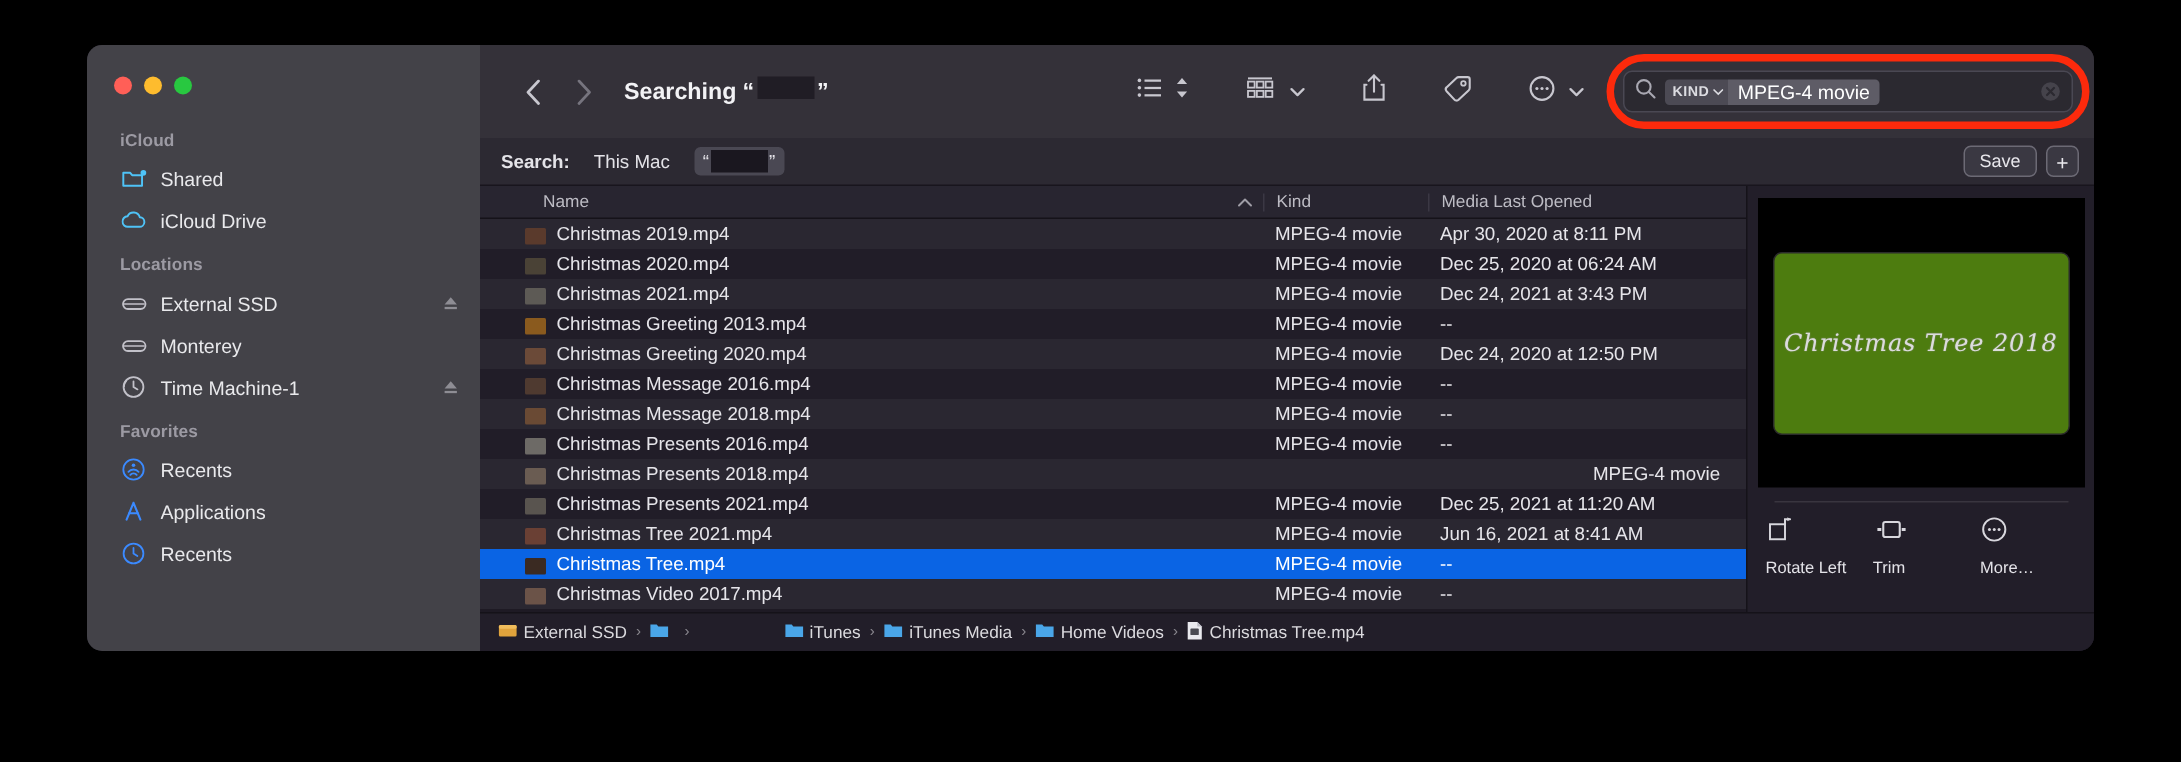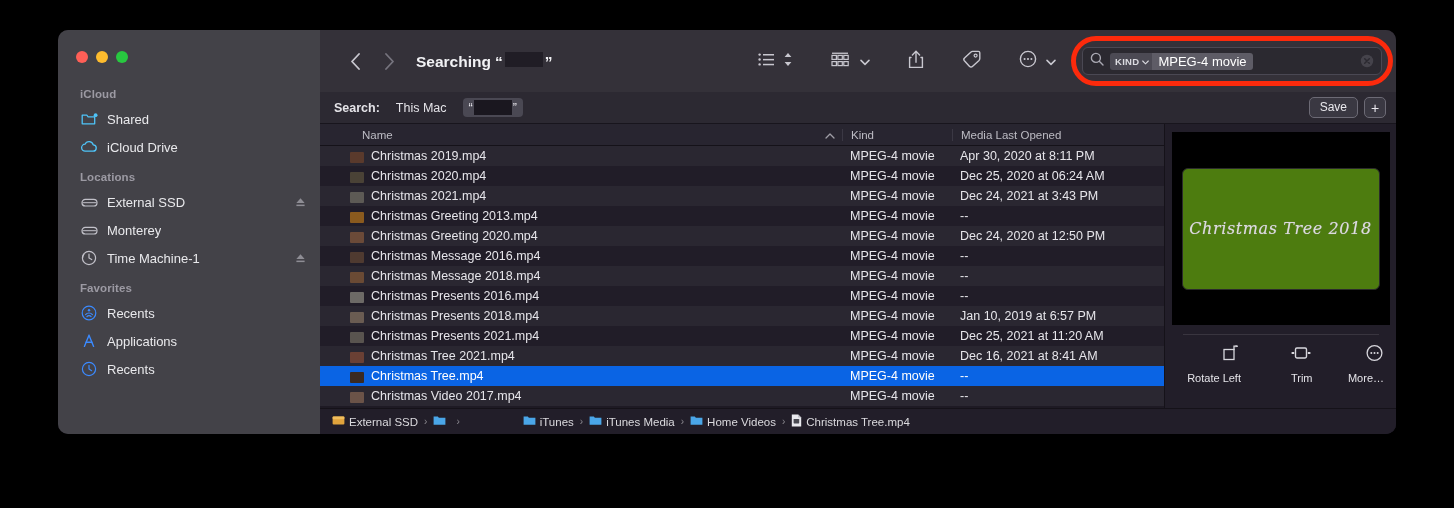--- a/index.html
+++ b/index.html
@@ -173,21 +173,21 @@
     display:flex; align-items:center; justify-content:center;
   }
   .prev-text {
     font-family:"DejaVu Serif", serif;
     font-style:italic; font-size:16px;
     color:#dcdcdc; letter-spacing:.6px;
     text-shadow:0 0 1px #999;
   }
   .prev-sep { width:196px; height:1px; background:#39353f; margin:9px 0 0; }
   .actions { display:flex; width:100%; padding:9px 12px 0; justify-content:space-between; }
-  .action { display:flex; flex-direction:column; align-items:flex-end; gap:6px; width:64px; }
+  .action { display:flex; flex-direction:column; align-items:flex-start; gap:6px; width:64px; }
   .action .alabel { font-size:11px; color:#e4e3e8; }
   
   .pathbar {
     height:26px; flex:0 0 26px; background:#221e29;
     border-top:1px solid #151219;
     display:flex; align-items:center; padding-left:12px;
     font-size:11.5px; color:#dbdade; gap:5px;
   }
   .crumb { display:flex; align-items:center; gap:4px; white-space:nowrap; }
   .chev { opacity:.55; font-size:10px; padding:0 1px; }
@@ -514,37 +514,36 @@
               </div>
               <div class="r-kind">MPEG-4 movie</div>
               <div class="r-date">--</div>
             </div>
             <div class="row odd">
               <div class="r-name">
                 <span class="thumb" style="background:#6a5c52"></span>
                 <span class="r-label">Christmas Presents 2018.mp4</span>
               </div>
               <div class="r-kind">MPEG-4 movie</div>
-              <div class="r-date">Jan 10, 2019 at 6:57 PM</div>
             </div>
             <div class="row even">
               <div class="r-name">
                 <span class="thumb" style="background:#59544f"></span>
                 <span class="r-label">Christmas Presents 2021.mp4</span>
               </div>
               <div class="r-kind">MPEG-4 movie</div>
               <div class="r-date">Dec 25, 2021 at 11:20 AM</div>
             </div>
             <div class="row odd">
               <div class="r-name">
                 <span class="thumb" style="background:#6a4034"></span>
                 <span class="r-label">Christmas Tree 2021.mp4</span>
               </div>
               <div class="r-kind">MPEG-4 movie</div>
-              <div class="r-date">Dec 16, 2021 at 8:41 AM</div>
+              <div class="r-date">Jun 16, 2021 at 8:41 AM</div>
             </div>
             <div class="row sel">
               <div class="r-name">
                 <span class="thumb" style="background:#3a2a22"></span>
                 <span class="r-label">Christmas Tree.mp4</span>
               </div>
               <div class="r-kind">MPEG-4 movie</div>
               <div class="r-date">--</div>
             </div>
             <div class="row odd">

